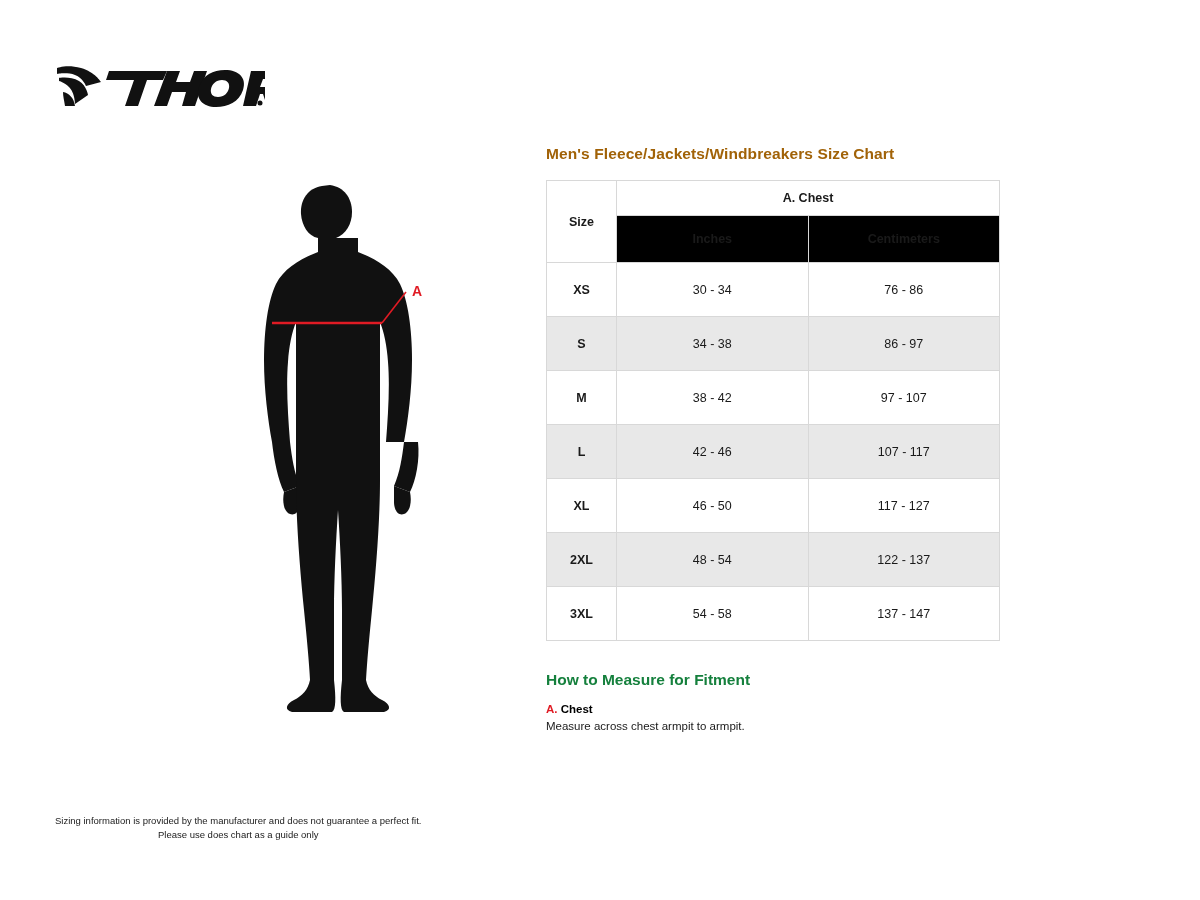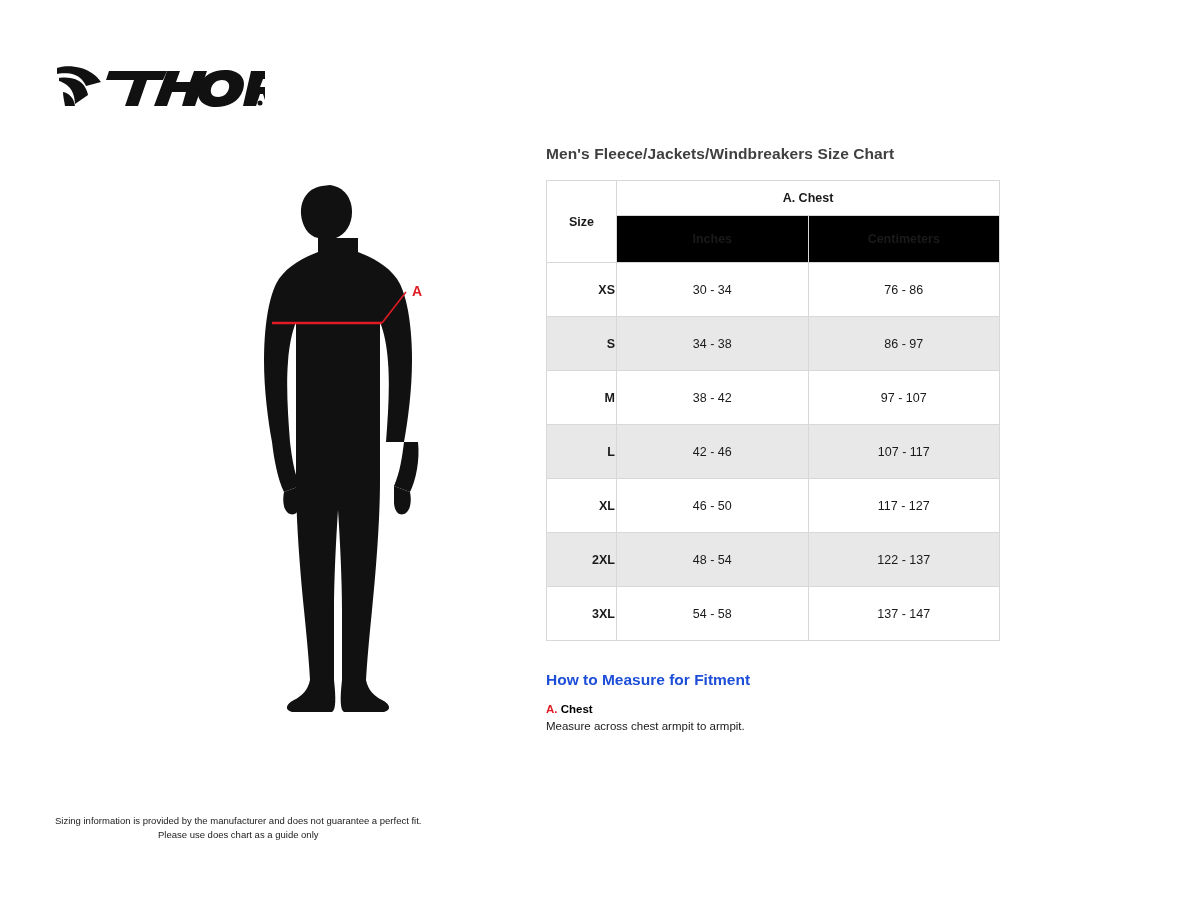--- a/index.html
+++ b/index.html
@@ -42,21 +42,21 @@
     position: absolute;
     left: 546px;
     top: 145px;
     width: 460px;
   }
   .chart-title {
     font-size: 15.5px;
     font-weight: bold;
     letter-spacing: 0.1px;
     margin: 0 0 17px 0;
-    color: #404040;
+    color: #a16207;
   }
 
   table.size-chart {
     border-collapse: collapse;
     width: 454px;
     table-layout: fixed;
   }
   table.size-chart td, table.size-chart th {
     border: 1px solid #d8d8d8;
     text-align: center;
@@ -87,31 +87,30 @@
     padding: 16px;
     border: 1px solid #000000;
   }
   tbody tr td {
     height: 54px;
     font-size: 13px;
   }
   tbody tr td.size-cell {
     font-weight: bold;
     font-size: 12.5px;
-    text-align: right;
   }
   tbody tr.alt td {
     background: #e8e8e8;
   }
 
   .howto-title {
     font-size: 15.5px;
     font-weight: bold;
     margin: 30px 0 14px 0;
-    color: #1d4ed8;
+    color: #15803d;
   }
   .measure-label {
     font-size: 11.5px;
     font-weight: bold;
     margin-bottom: 5px;
   }
   .measure-label .letter { color: #e01b24; }
   .measure-desc {
     font-size: 11.5px;
     color: #1a1a1a;

